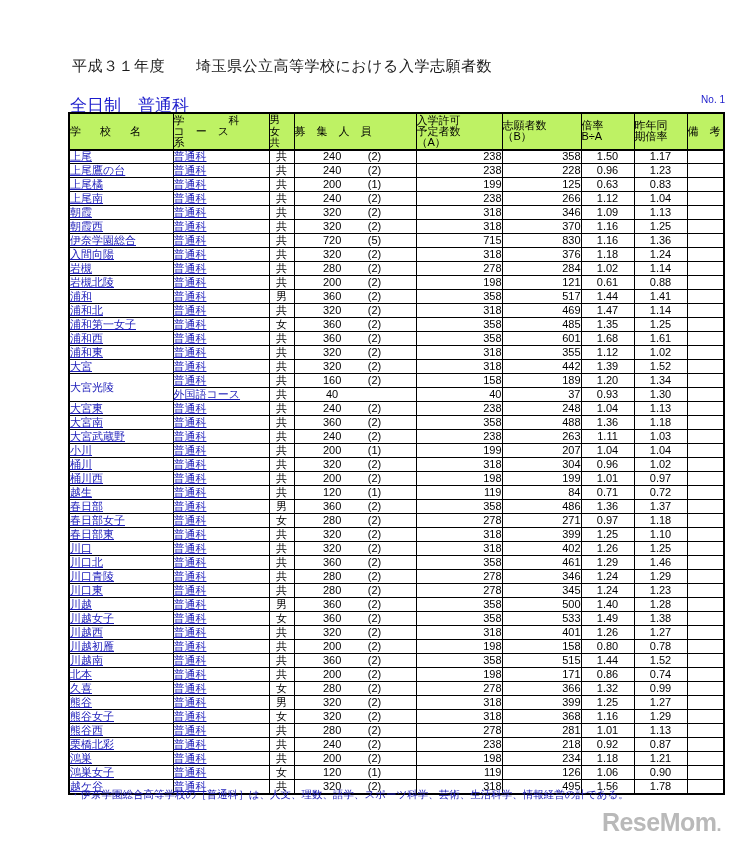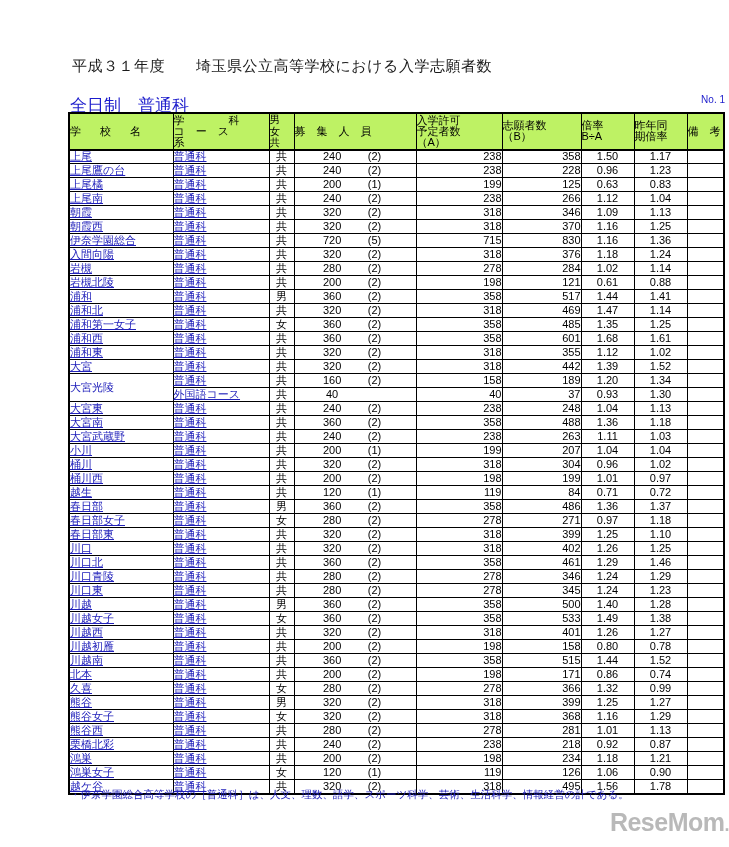--- a/index.html
+++ b/index.html
@@ -178,21 +178,21 @@
     width: 650px;
     color: #2222bb;
     font-size: 10.5px;
     line-height: 1.55;
   }
   .notes div { white-space: pre; }
 
   
   .logo {
     position: absolute;
-    right: 0;
+    right: 8px;
     bottom: 8px;
     width: 120px;
     height: 34px;
     color: #b9b9b9;
     font-size: 25px;
     font-weight: bold;
     letter-spacing: -0.5px;
     text-align: right;
     line-height: 34px;
     user-select: none;

